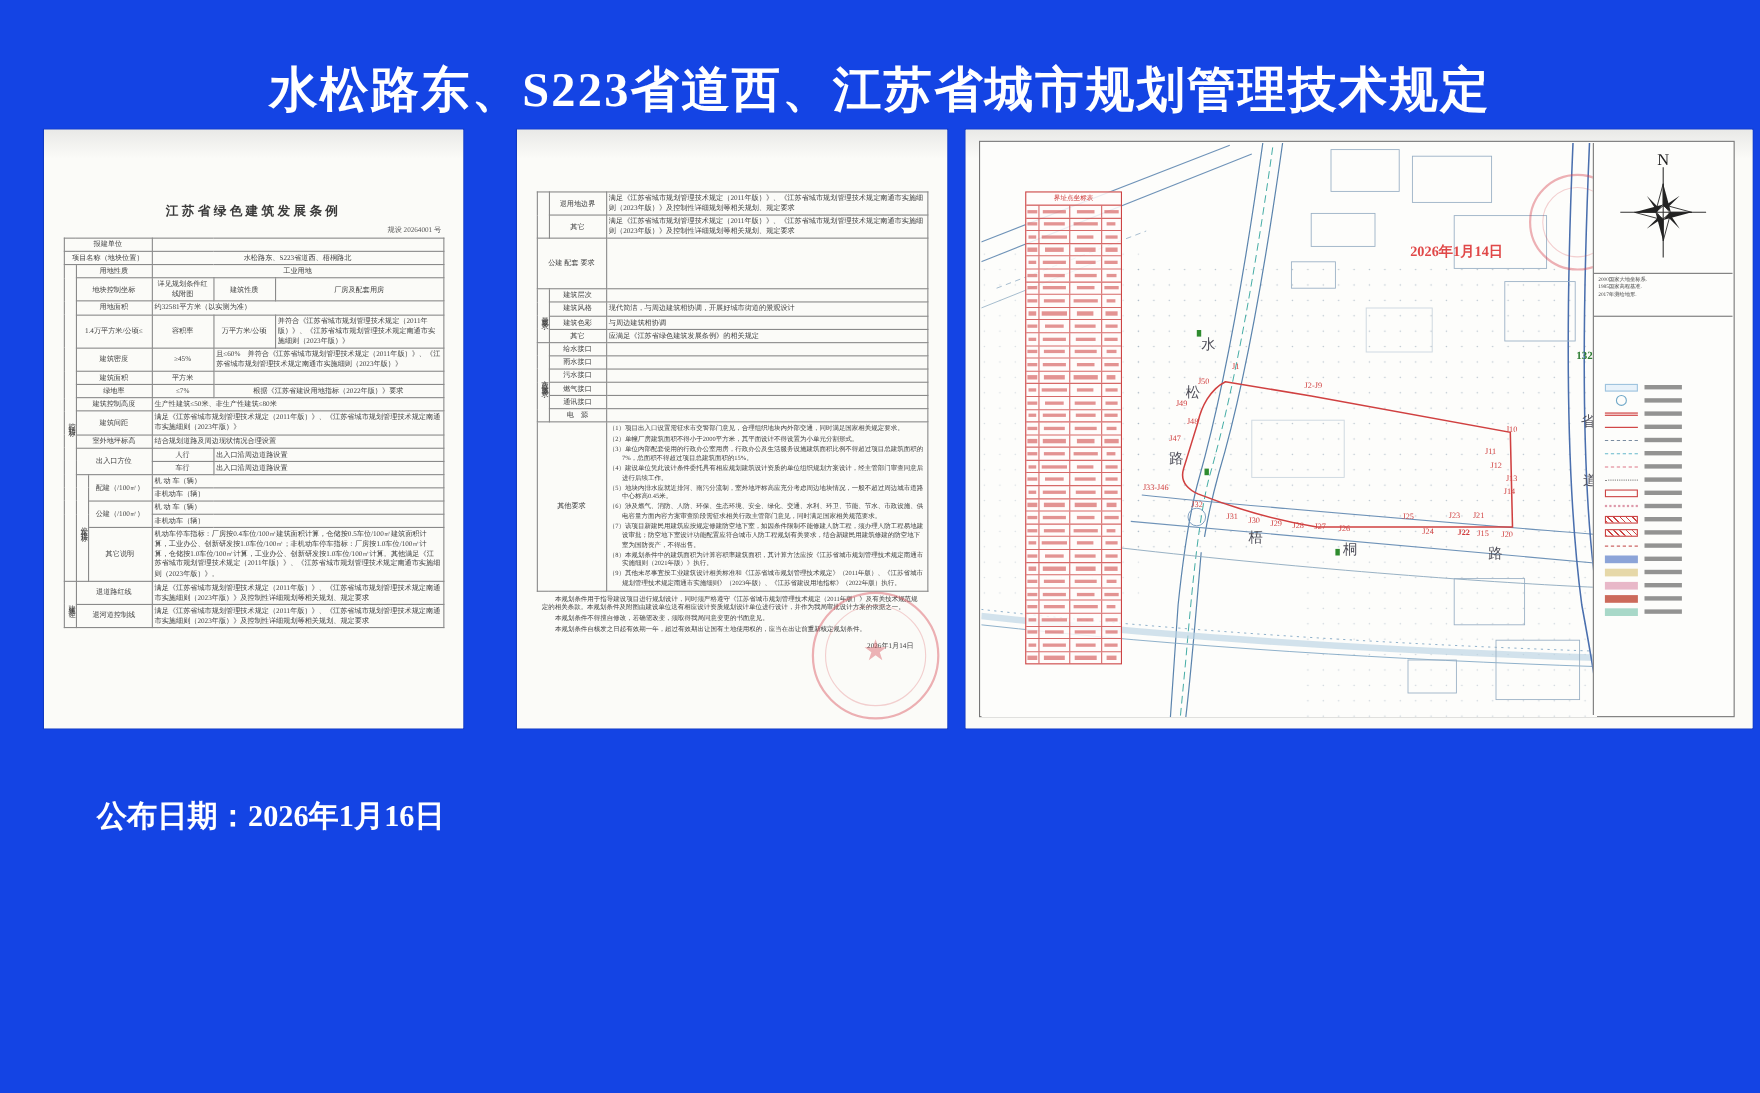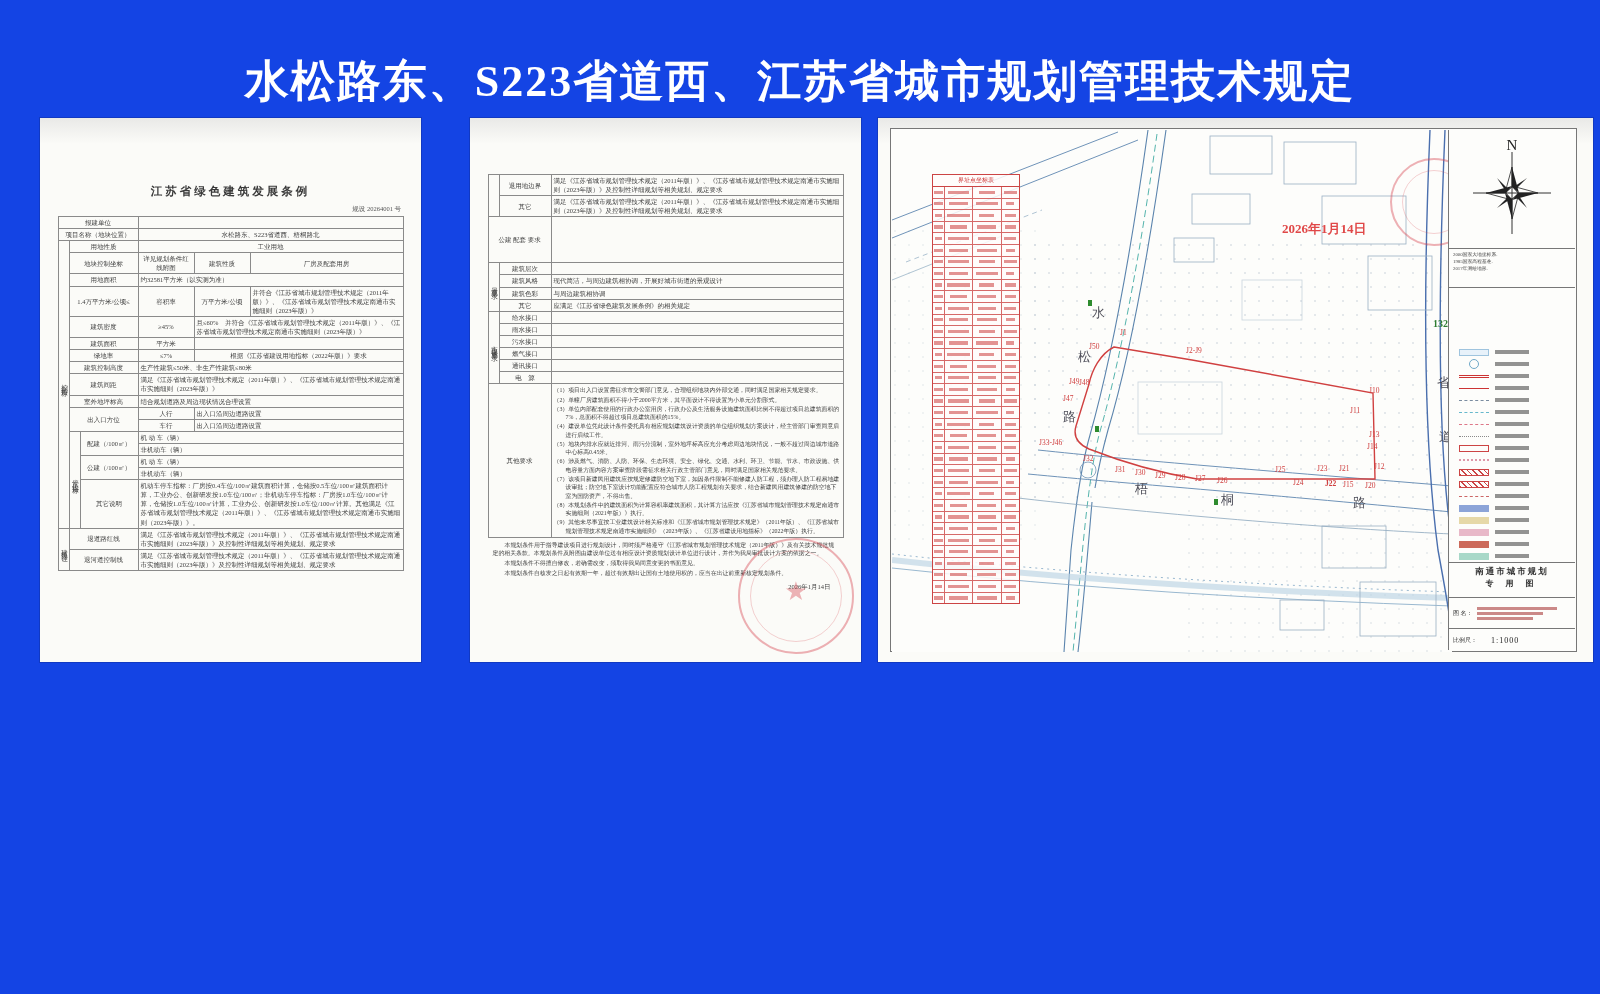--- a/index.html
+++ b/index.html
@@ -854,27 +854,27 @@
           <span class="mlab rd" style="left: 186px; top: 218px;">松</span>
           <span class="mlab rd" style="left: 171px; top: 278px;">路</span>
           <span class="mlab rd" style="left: 243px; top: 350px;">梧</span>
           <span class="mlab rd" style="left: 329px; top: 361px;">桐</span>
           <span class="mlab rd" style="left: 461px; top: 364px;">路</span>
           <span class="mlab rd" style="left: 545px; top: 244px;">省</span>
           <span class="mlab rd" style="left: 547px; top: 298px;">道</span>
           <span class="mlab grn" style="left: 541px; top: 188px;">132</span>
           <span class="mlab j" style="left: 228px; top: 198px;">J1</span>
           <span class="mlab j" style="left: 197px; top: 212px;">J50</span>
-          <span class="mlab j" style="left: 177px; top: 232px; margin-top: 15px;">J49</span>
+          <span class="mlab j" style="left: 177px; top: 232px;">J49</span>
           <span class="mlab j" style="left: 187px; top: 248px;">J48</span>
           <span class="mlab j" style="left: 171px; top: 264px;">J47</span>
           <span class="mlab j" style="left: 294px; top: 216px;">J2-J9</span>
           <span class="mlab j" style="left: 477px; top: 256px;">J10</span>
           <span class="mlab j" style="left: 458px; top: 276px;">J11</span>
-          <span class="mlab j" style="left: 482px; top: 288px; margin-top: 44px;">J12</span>
+          <span class="mlab j" style="left: 463px; top: 288px;">J12</span>
           <span class="mlab j" style="left: 477px; top: 300px;">J13</span>
           <span class="mlab j" style="left: 475px; top: 312px;">J14</span>
           <span class="mlab j" style="left: 383px; top: 335px;">J25</span>
           <span class="mlab j" style="left: 425px; top: 334px;">J23</span>
           <span class="mlab j" style="left: 447px; top: 334px;">J21</span>
           <span class="mlab j" style="left: 401px; top: 348px;">J24</span>
           <span class="mlab j" style="left: 433px; top: 349px; font-weight: bold;">J22</span>
           <span class="mlab j" style="left: 451px; top: 350px;">J15</span>
           <span class="mlab j" style="left: 473px; top: 351px;">J20</span>
           <span class="mlab j" style="left: 325px; top: 346px;">J26</span>
@@ -983,36 +983,19 @@
           </div>
           <div class="litem">
             <div class="sw" style="background: rgb(204, 106, 90);"></div>
             <div class="lbar"></div>
           </div>
           <div class="litem">
             <div class="sw" style="background: rgb(168, 216, 200);"></div>
             <div class="lbar"></div>
           </div>
         </div>
-      <div class="tblock">
-        <div class="tb1">
-          <div class="l1">南通市城市规划</div>
-          <div class="l2">专 用 图</div>
-        </div>
-        <div class="tb2">
-          <span class="k">图 名：</span>
-          <span class="bars" style="flex:1">
-              <div style="width:85%"></div>
-              <div style="width:70%"></div>
-              <div style="width:60%"></div>
-            </span>
-        </div>
-        <div class="tb3">
-          <span class="k">比例尺：</span>
-          <span class="v">1:1000</span>
-        </div>
-      </div>
     </div>
   </div>
 </div>
 
 <div class="summary">
+  <p>公布日期：2026年1月16日</p>
 </div>
 
 </body></html>

